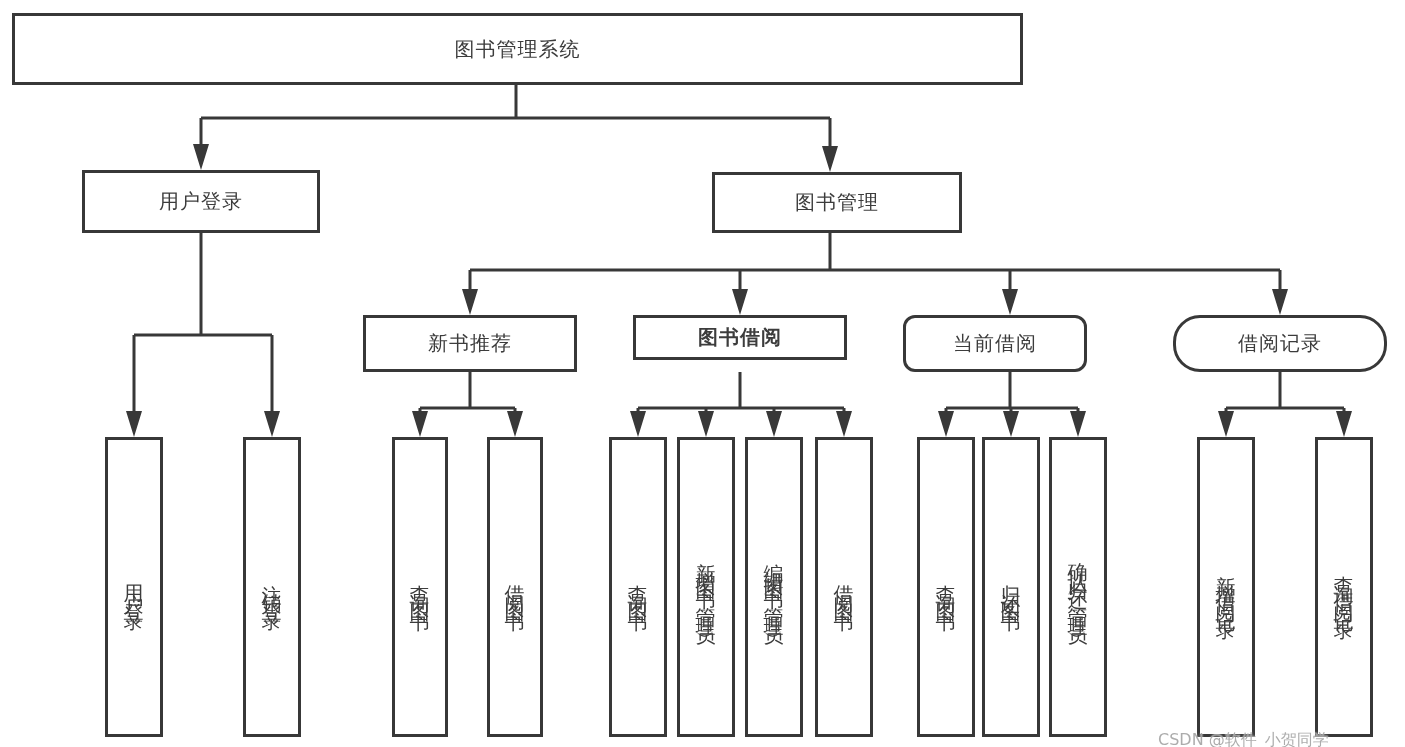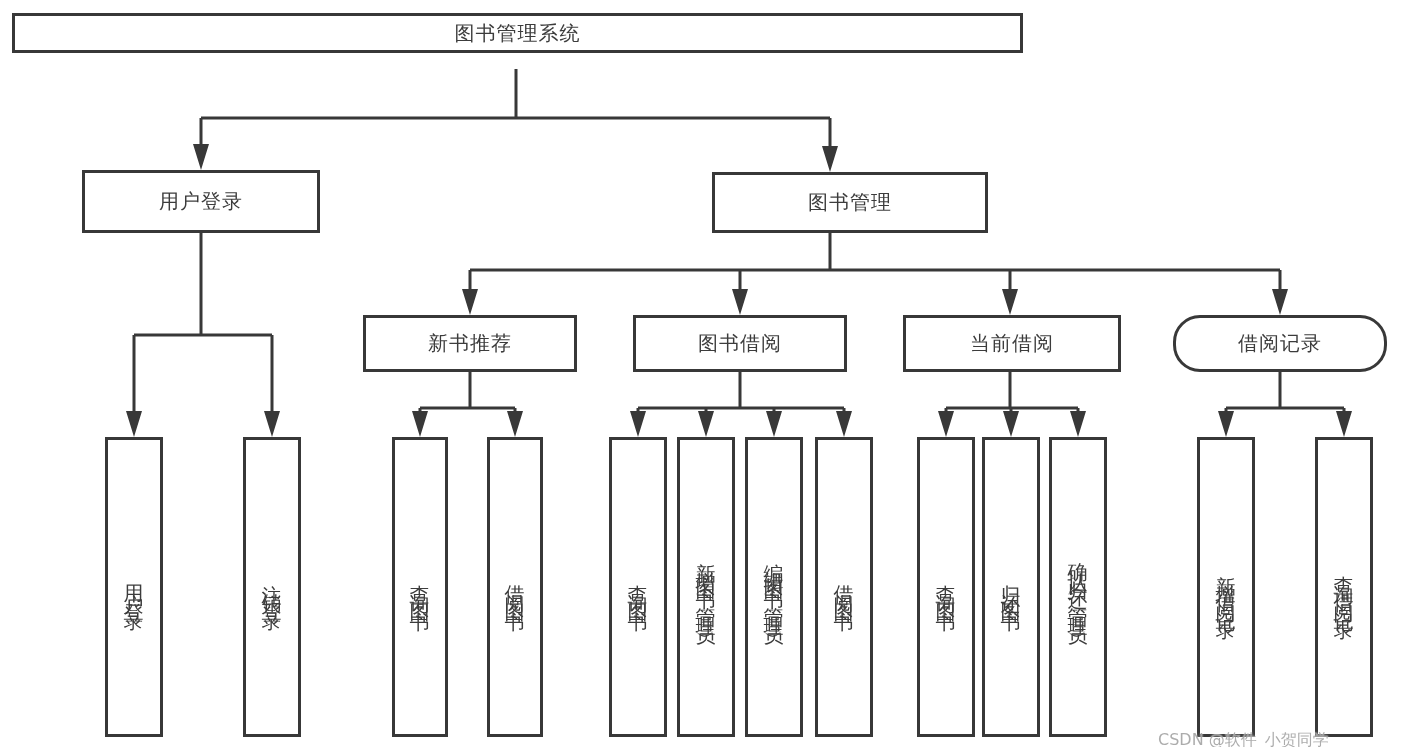--- a/index.html
+++ b/index.html
@@ -60,38 +60,38 @@
     M698 411 L714 411 L706 437 Z
     M766 411 L782 411 L774 437 Z
     M836 411 L852 411 L844 437 Z
     M938 411 L954 411 L946 437 Z
     M1003 411 L1019 411 L1011 437 Z
     M1070 411 L1086 411 L1078 437 Z
     M1218 411 L1234 411 L1226 437 Z
     M1336 411 L1352 411 L1344 437 Z"></path>
 </svg>
 
-<div class="node" style="left:12px;top:13px;width:1011px;height:40px;">
+<div class="node" style="left:12px;top:13px;width:1011px;height:72px;">
   <span>图书管理系统</span>
 </div>
 
 <div class="node" style="left:82px;top:170px;width:238px;height:63px;">
   <span>用户登录</span>
 </div>
-<div class="node" style="left:712px;top:172px;width:276px;height:61px;">
+<div class="node" style="left:712px;top:172px;width:250px;height:61px;">
   <span>图书管理</span>
 </div>
 
 <div class="node" style="left:363px;top:315px;width:214px;height:57px;text-align:center;">
   <span>新书推荐</span>
 </div>
-<div class="node" style="left:633px;top:315px;width:214px;height:57px;">
+<div class="node" style="left:633px;top:315px;width:214px;height:45px;font-weight:bold;">
   <span>图书借阅</span>
 </div>
-<div class="node" style="left:903px;top:315px;width:218px;height:57px;">
+<div class="node" style="left:903px;top:315px;width:184px;height:57px;border-radius:12px;">
   <span>当前借阅</span>
 </div>
 <div class="node" style="left:1173px;top:315px;width:214px;height:57px;border-radius:27px;">
   <span>借阅记录</span>
 </div>
 
 <div class="leaf" style="left:105px;">
   <span>用户登录</span>
 </div>
 <div class="leaf" style="left:243px;">

